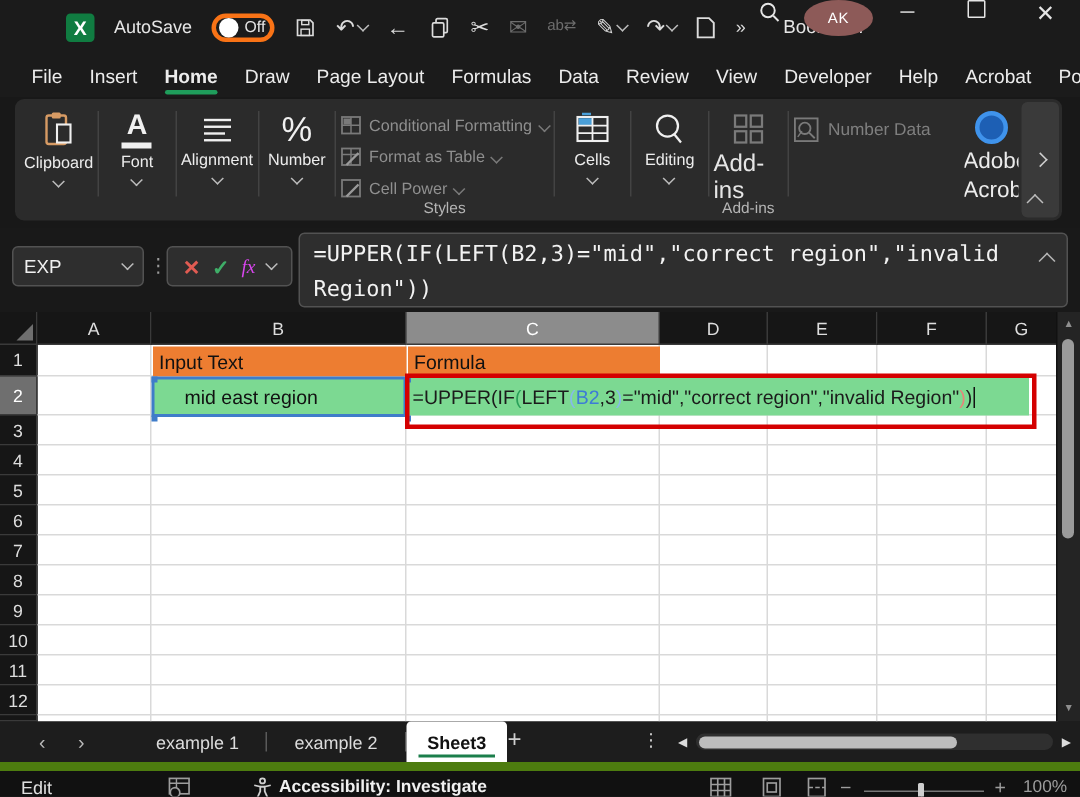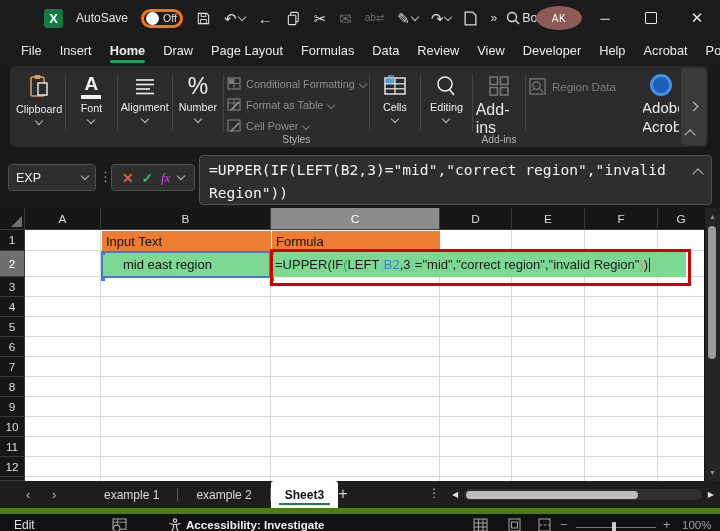--- a/index.html
+++ b/index.html
@@ -17,21 +17,21 @@
   .autosave-label{font-size:12px;color:#e6e6e6}
   .toggle{width:42px;height:19px;border:3px solid #f97316;border-radius:10px;display:flex;
           align-items:center;gap:4px;padding:0 2px;box-sizing:border-box}
   .knob{width:13px;height:13px;border-radius:50%;background:#fff}
   .toggle-state{font-size:10.5px;color:#e6e6e6}
   .qat-ic{color:#dcdcdc;font-size:15px;line-height:1;display:flex;align-items:center;gap:2px}
   .qat-ic.dis{color:#6d6d6d}
   .chv-d{width:5px;height:5px;border-right:1.3px solid #bdbdbd;border-bottom:1.3px solid #bdbdbd;
          transform:rotate(45deg);margin-top:-3px}
   .win-title{font-size:12.5px;color:#e6e6e6;margin-left:12px;white-space:nowrap}
-  #tb-right{position:absolute;right:0;top:0;height:36px;display:flex;align-items:center;gap:0}
+  #tb-right{position:absolute;right:0;top:0;height:36px;display:flex;align-items:flex-start;gap:0}
   #tb-right>*{width:46px;display:flex;justify-content:center}
   .avatar{width:24px;height:24px;border-radius:50%;background:#8d5a58;color:#fff;font-size:10px;
           display:flex;align-items:center;justify-content:center;letter-spacing:.5px}
   .win-btn{color:#e6e6e6;font-size:13px}
   .max-box{width:10px;height:10px;border:1.2px solid #e6e6e6;border-radius:1px}
 
   
   #menubar{position:absolute;left:0;top:36px;width:720px;height:29px;background:#1b1b1b;
            display:flex;align-items:center;padding:0 12px;box-sizing:border-box;gap:0}
   .menu-tab{font-size:12.8px;color:#ececec;padding:0 9px;height:100%;display:flex;
@@ -345,21 +345,21 @@
     <div id="analyze-col">
       <div class="analyze-item">
         <span>
           <svg width="17" height="17" viewBox="0 0 18 18">
               <rect x="1" y="1" width="16" height="16" fill="none" stroke="#7a7a7a" stroke-width="1.3"></rect>
               <circle cx="8" cy="8" r="4" fill="none" stroke="#7a7a7a" stroke-width="1.3"></circle>
               <line x1="11" y1="11" x2="15" y2="15" stroke="#7a7a7a" stroke-width="1.3"></line>
               <line x1="3" y1="14" x2="6" y2="10" stroke="#7a7a7a"></line>
             </svg>
         </span>
-        <span class="txt">Region Data</span>
+        <span class="txt">Number Data</span>
       </div>
     </div>
 
     <div id="acrobat-btn">
       <span class="acro-circle"></span>
       <span class="lbl">Adobe Acrobat</span>
     </div>
 
     <div id="rb-strip">
       <span class="chv-r"></span>

